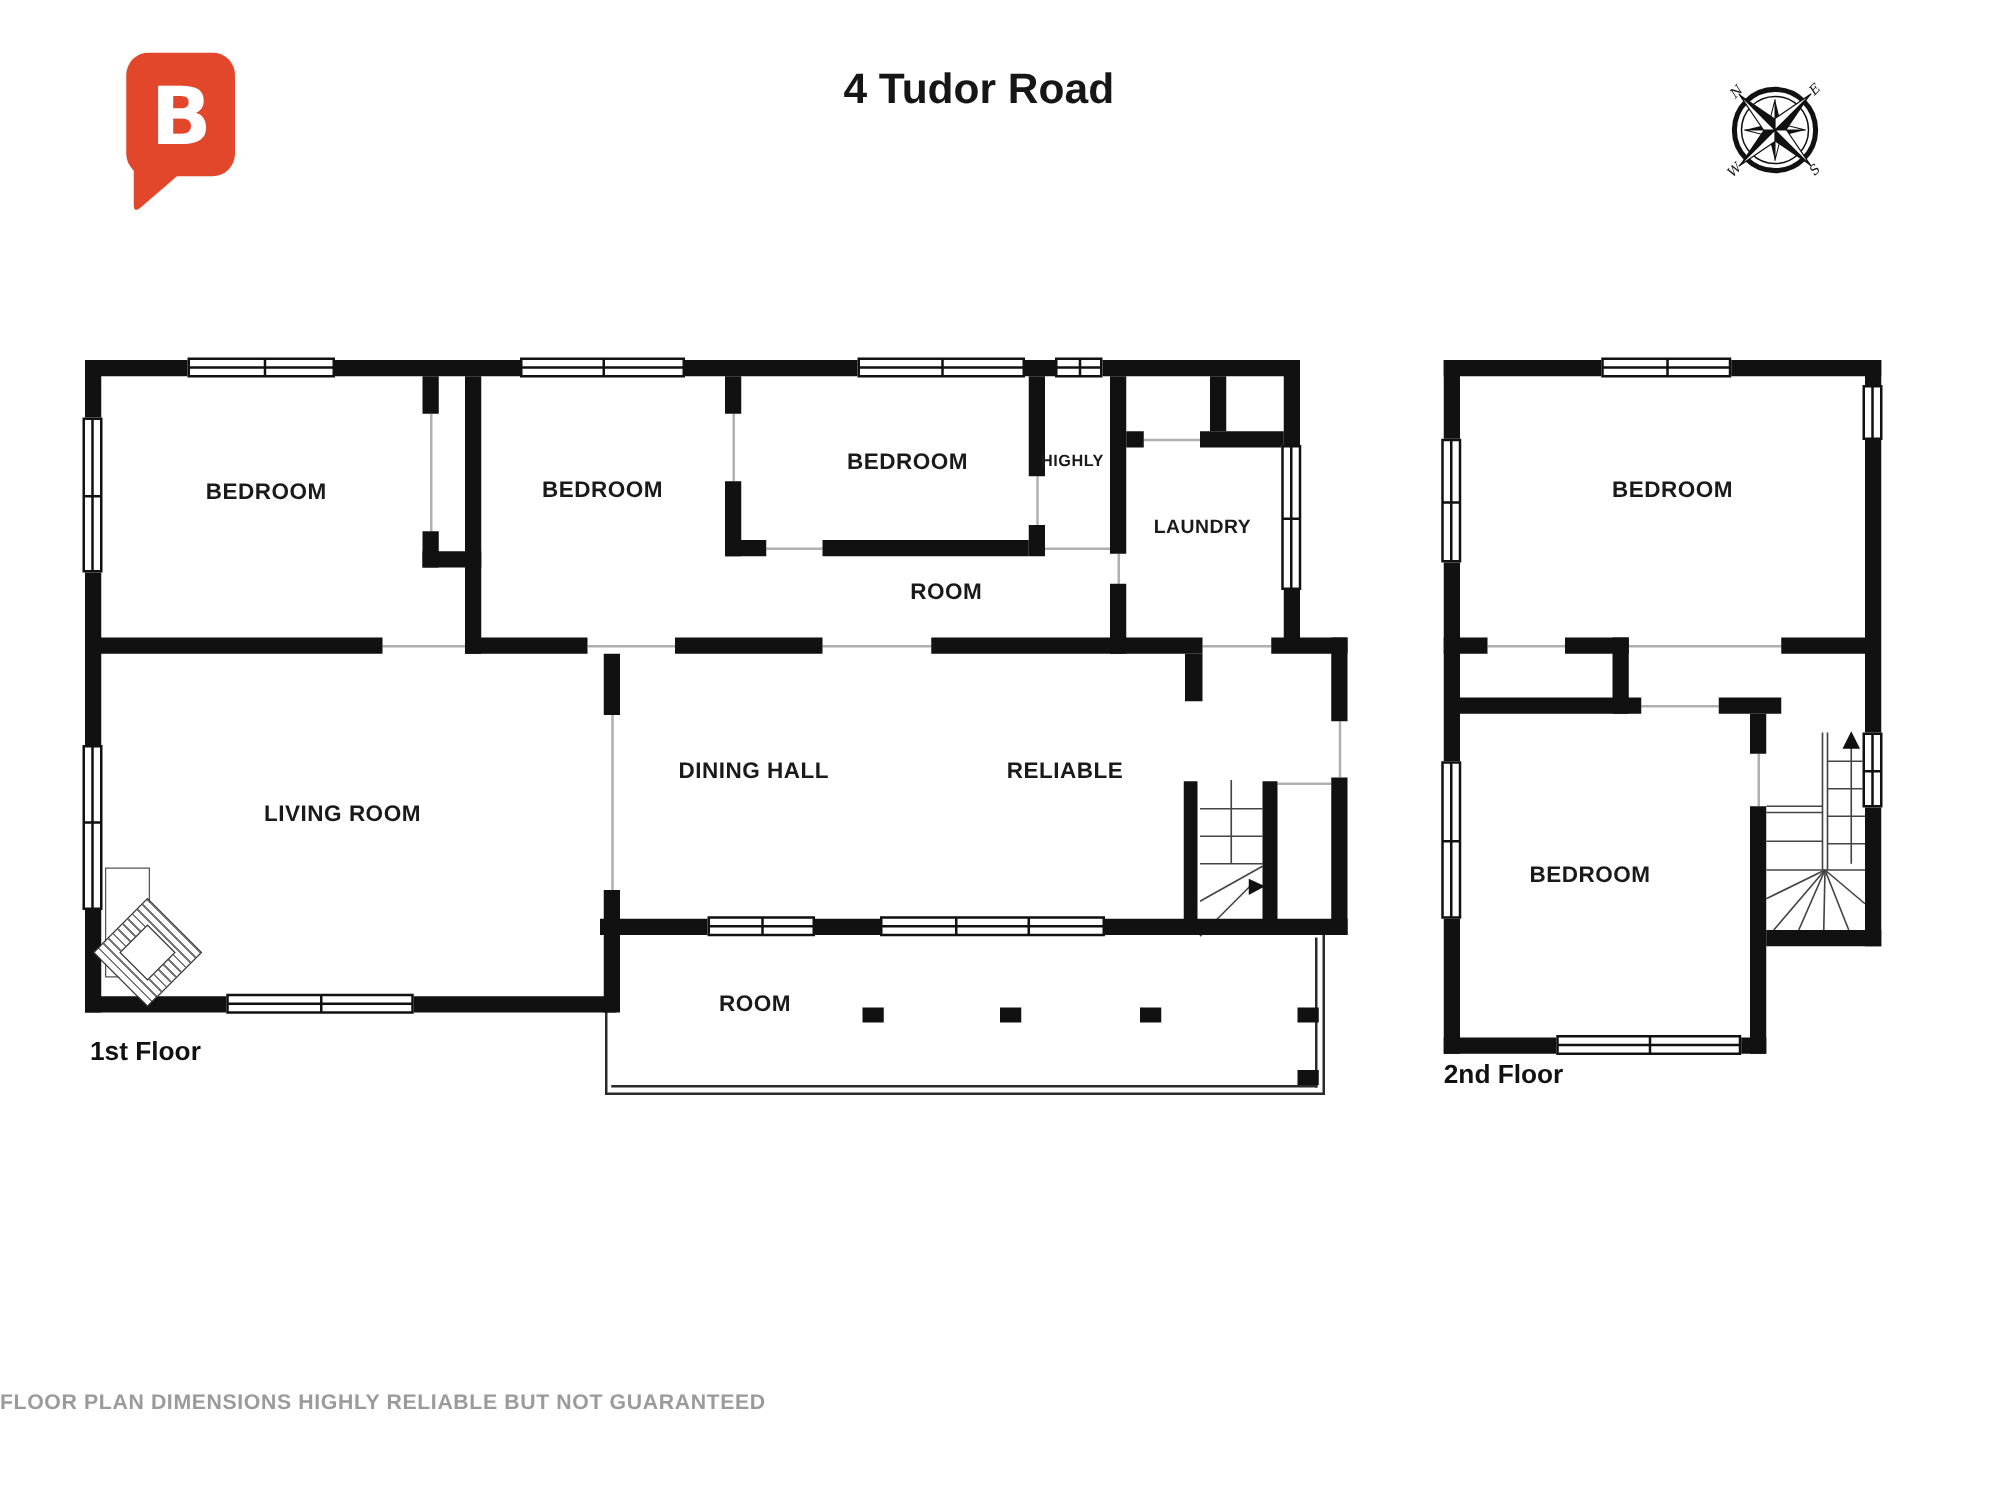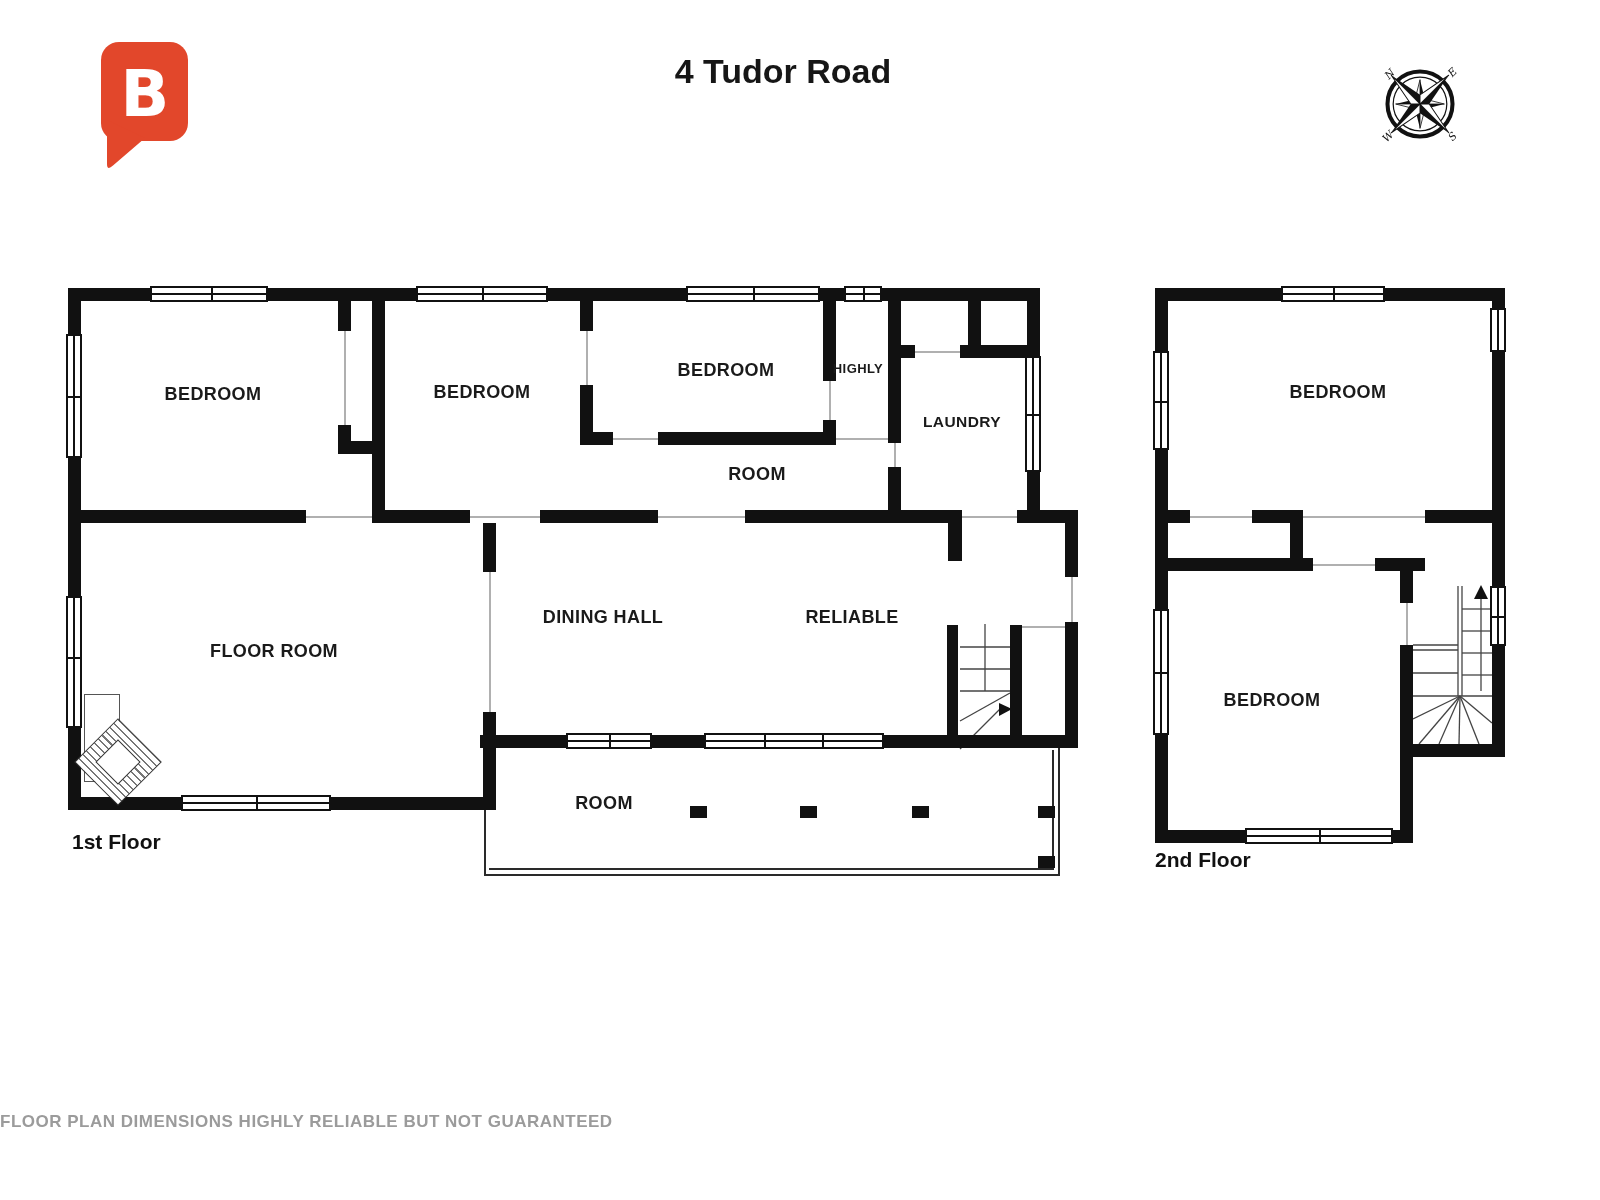--- a/index.html
+++ b/index.html
@@ -197,21 +197,21 @@
   <div class="post" style="left:912px;top:806px"></div>
   <div class="post" style="left:1038px;top:806px"></div>
   <div class="post" style="left:1038px;top:856px"></div>
 
   <div class="rl" style="left:213px;top:394px">BEDROOM</div>
   <div class="rl" style="left:482px;top:392px">BEDROOM</div>
   <div class="rl" style="left:726px;top:370px">BEDROOM</div>
   <div class="rl" style="left:858px;top:368px;font-size:13px">HIGHLY</div>
   <div class="rl" style="left:962px;top:422px;font-size:15.5px">LAUNDRY</div>
   <div class="rl" style="left:757px;top:474px">ROOM</div>
-  <div class="rl" style="left:274px;top:651px">FLOOR ROOM</div>
+  <div class="rl" style="left:274px;top:651px">LIVING ROOM</div>
   <div class="rl" style="left:603px;top:617px">DINING HALL</div>
   <div class="rl" style="left:852px;top:617px">RELIABLE</div>
   <div class="rl" style="left:604px;top:803px">ROOM</div>
   <div class="fl" style="left:72px;top:830px">1st Floor</div>
 
   <div class="w" style="left:1155px;top:288px;width:350px;height:13px"></div>
   <div class="w" style="left:1155px;top:288px;width:13px;height:555px"></div>
   <div class="w" style="left:1492px;top:288px;width:13px;height:469px"></div>
   <div class="w" style="left:1155px;top:830px;width:258px;height:13px"></div>
   <div class="w" style="left:1413px;top:744px;width:92px;height:13px"></div>

